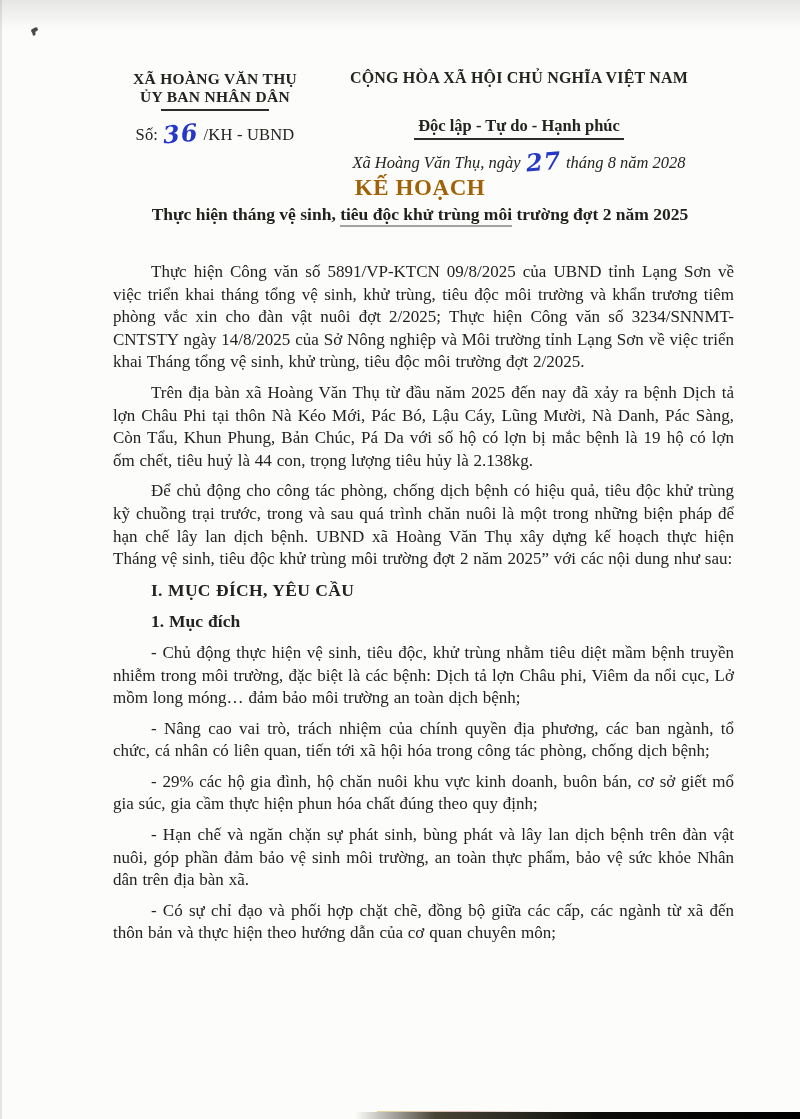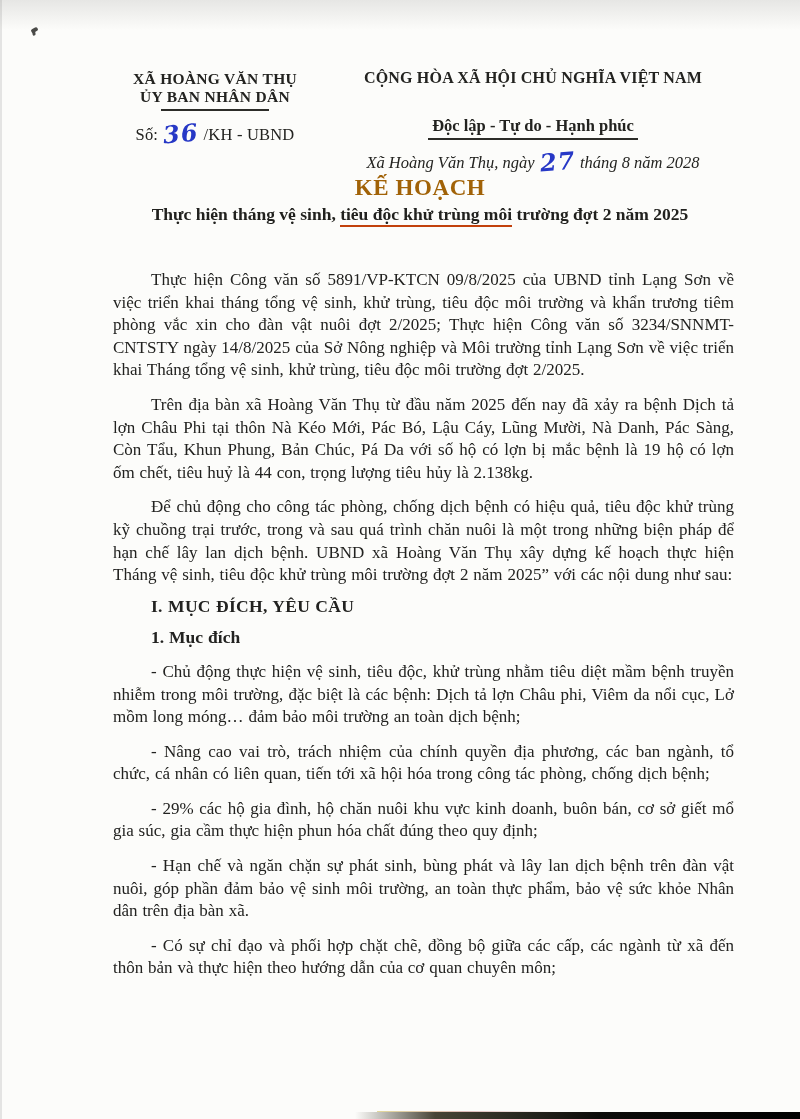--- a/index.html
+++ b/index.html
@@ -46,21 +46,21 @@
     color: #232320; letter-spacing: 0.3px;
   }
   .org-underline {
     width: 108px; height: 0; border-top: 2px solid #2c2c28;
     margin: 3px auto 0 auto;
   }
   .doc-number {
     margin-top: 15px; font-weight: normal; font-size: 16.5px; letter-spacing: 0.2px;
   }
   .header-right {
-    position: absolute; left: 328px; top: 68px; width: 410px;
+    position: absolute; left: 314px; top: 68px; width: 410px;
     text-align: center; color: #232320;
   }
   .national-line1 { font-weight: bold; font-size: 16px; line-height: 20px; letter-spacing: 0.2px; }
   .national-line2 {
     display: inline-block; font-weight: bold; font-size: 16.5px; line-height: 20px;
     border-bottom: 2px solid #2c2c28; padding: 0 4px 2px 4px; margin-top: 10px;
   }
   .date-line { margin-top: 13px; font-style: italic; font-size: 16.5px; }
 
   .handwriting {
@@ -70,29 +70,29 @@
     color: #2738c6; font-size: 24px; line-height: 10px;
     letter-spacing: 1px;
     transform: rotate(-5deg);
     margin: 0 5px; position: relative; top: 2px;
   }
 
   
   .title-block { position: absolute; left: 100px; top: 175px; width: 640px; text-align: center; }
   .title-main { font-weight: bold; font-size: 23px; letter-spacing: 0.6px; color: #a16207; }
   .title-sub { margin-top: 3px; font-weight: bold; font-size: 17.5px; color: #21211e; }
-  .title-sub .u { border-bottom: 2px solid #c2410c; padding-bottom: 1px; }
+  .title-sub .u { border-bottom: 2px solid #a3a3a3; padding-bottom: 1px; }
 
   
   .doc-body {
     position: absolute; left: 113px; top: 257px; width: 621px;
     font-size: 17px; line-height: 22.6px; color: #222220;
     text-align: justify; word-spacing: 0.6px;
   }
-  .doc-body p { margin: 12px 0 8px 0; text-indent: 38px; }
+  .doc-body p { margin: 4px 0 8px 0; text-indent: 38px; }
   .doc-body .h-roman, .doc-body .h-num {
     margin: 4px 0 9px 0; text-indent: 38px; font-weight: bold; text-align: left;
   }
   .doc-body .h-roman { font-size: 17.5px; letter-spacing: 0.3px; }
   .doc-body .h-num { font-size: 17.5px; }
 </style>
 </head>
 <body>
 
 <div class="page">

